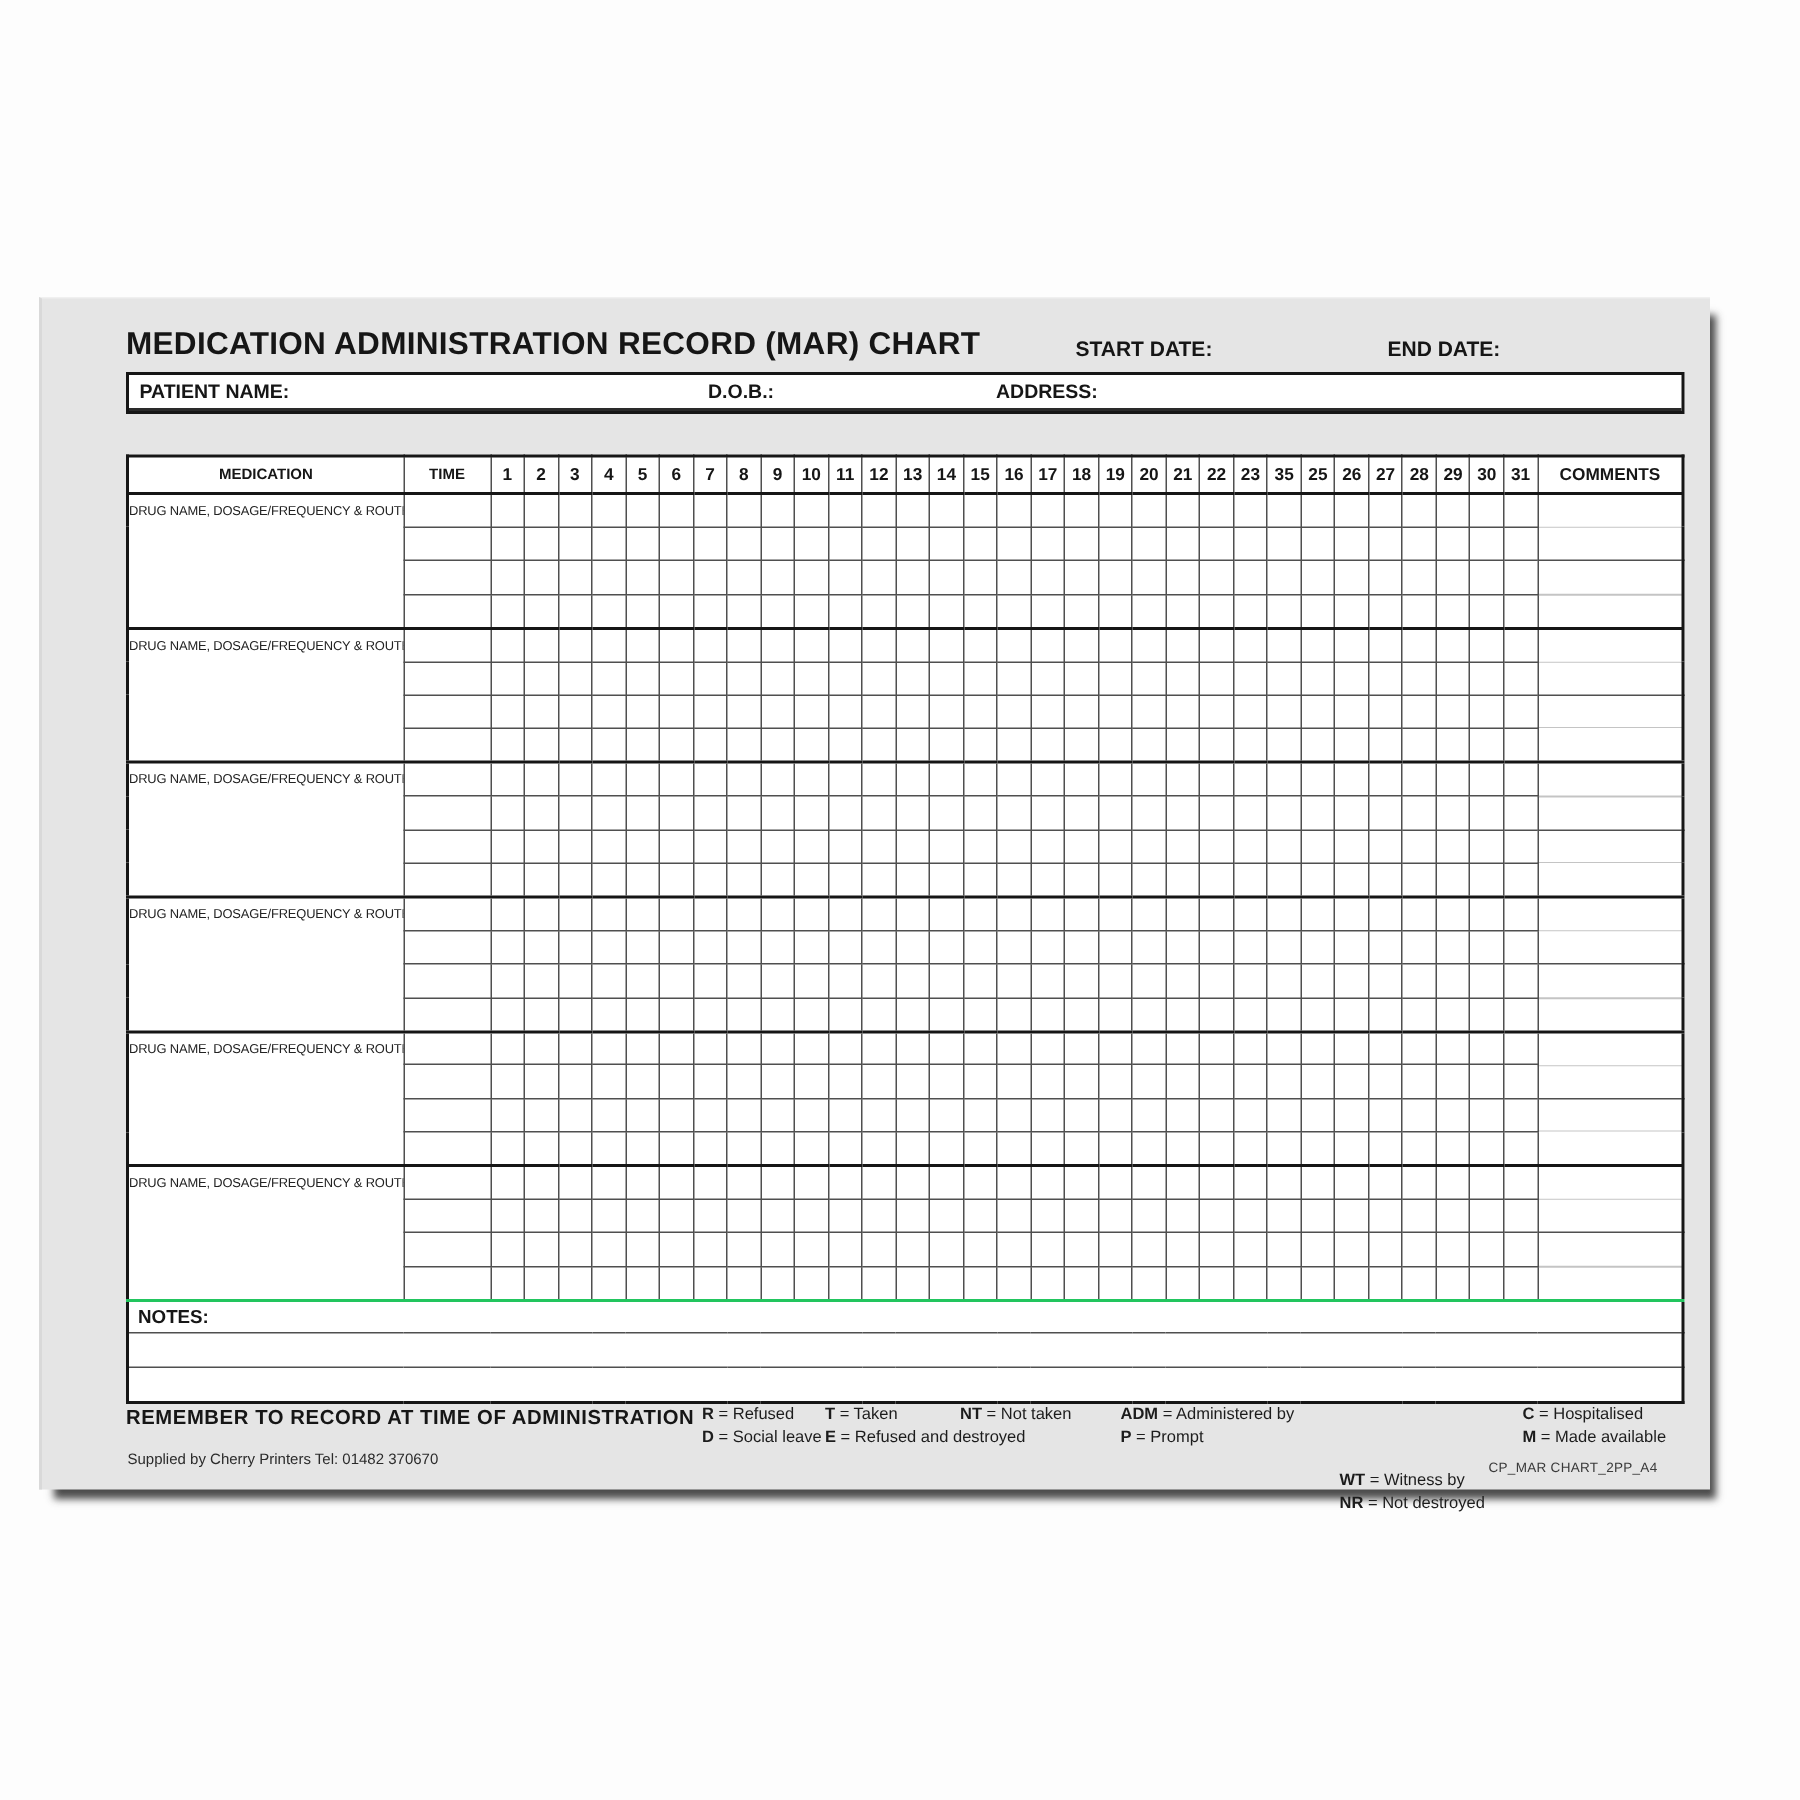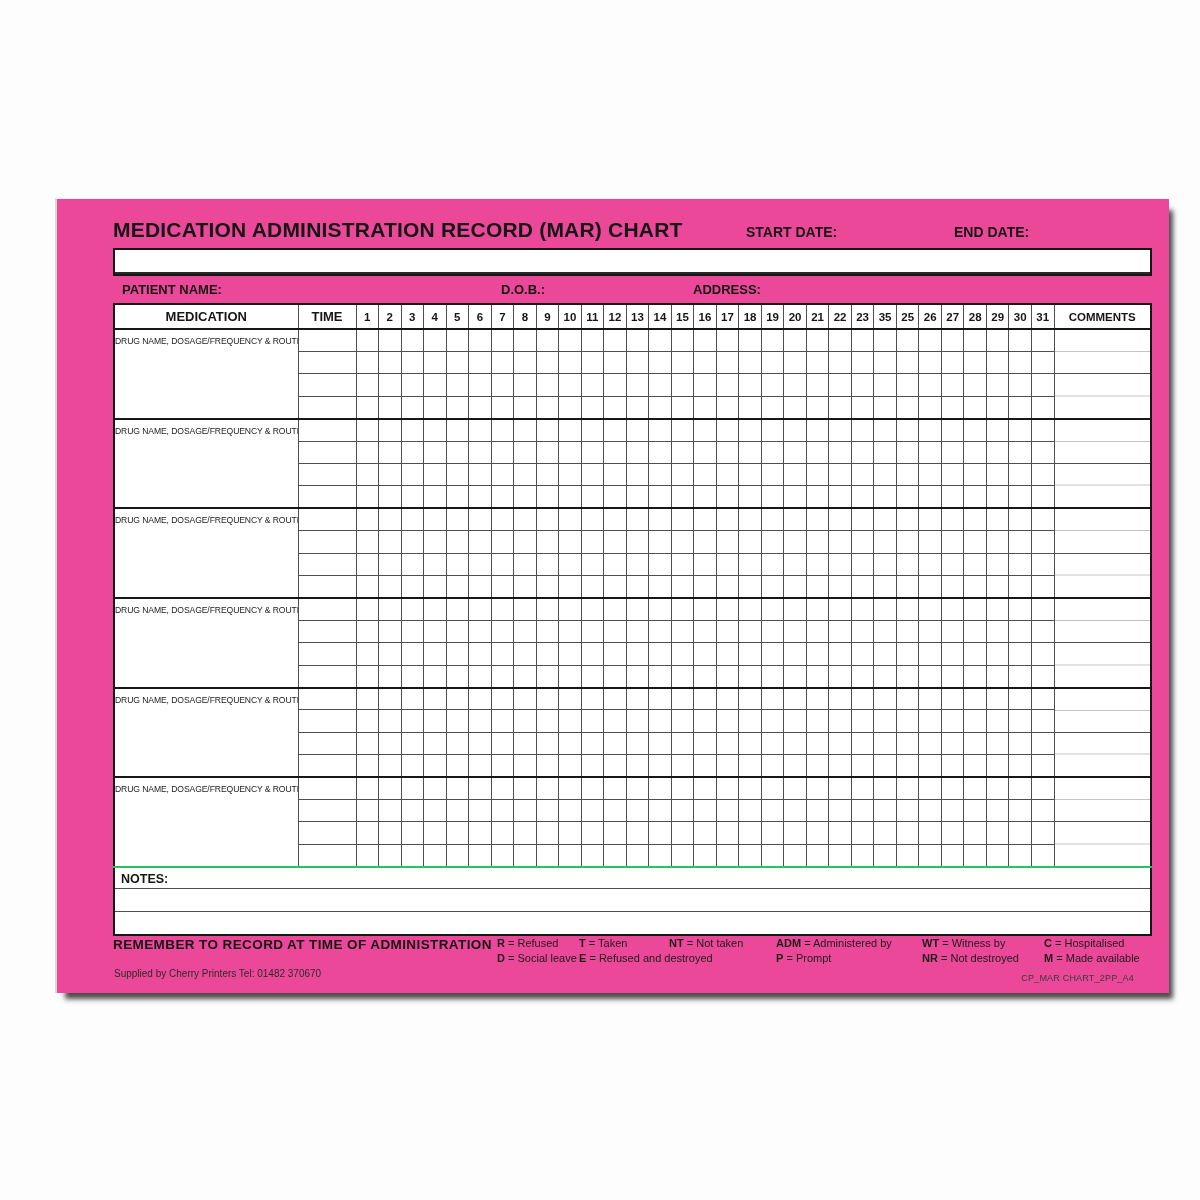--- a/index.html
+++ b/index.html
@@ -1,51 +1,51 @@
 <!DOCTYPE html>
 <html><head>
 <meta charset="utf-8">
 <style>
   * { margin: 0; padding: 0; box-sizing: border-box; }
   html, body { width: 1200px; height: 1200px; background: #fdfdfd; font-family: "Liberation Sans", "DejaVu Sans", sans-serif; color: #161616; }
   .stage { position: relative; width: 1200px; height: 1200px; overflow: hidden; }
 
   .paper {
-    position: absolute; left: 55px; top: 198px; width: 1114px; height: 795px;
-    background: #ec4899;
+    position: absolute; left: 26px; top: 198px; width: 1114px; height: 795px;
+    background: #e5e5e5;
     border-left: 2px solid #d9d9d9;
     border-top: 1px solid #f0f0f0;
     box-shadow: 7px 9px 5px -3px rgba(45,45,45,0.85);
   }
 
   
   .page-title { position: absolute; left: 56px; top: 19px; font-size: 21px; font-weight: bold; letter-spacing: 0.2px; white-space: nowrap; }
   .date-label { position: absolute; top: 25px; font-size: 14px; font-weight: bold; white-space: nowrap; }
   .start-date-label { left: 689px; text-align: center; }
   .end-date-label { left: 897px; }
   .fill { position: absolute; }
 
   
   .info-box { position: absolute; left: 56px; top: 49px; width: 1039px; border: 2px solid #161616; background: #fff; }
   .info-row { position: relative; }
   .info-row.r1 { height: 24px; border-bottom: 2px solid #2a2a2a; }
   .info-row.r2 { height: 26px; }
-  .info-label { position: absolute; top: 50%; transform: translateY(-50%); font-size: 13px; font-weight: bold; white-space: nowrap; margin-top: 28px; }
+  .info-label { position: absolute; top: 50%; transform: translateY(-50%); font-size: 13px; font-weight: bold; white-space: nowrap; }
   .lbl-patient { left: 7px; }
   .lbl-dob { left: 386px; }
   .lbl-address { left: 578px; }
   .lbl-gp { left: 7px; }
   .lbl-allergies { left: 386px; }
 
   
   .grid-wrap { position: absolute; left: 56px; top: 104px; }
   table.grid { border-collapse: collapse; table-layout: fixed; width: 1039px; background: #fff; border: 2px solid #161616; }
   table.grid th, table.grid td { border: 1px solid #4f4f4f; padding: 0; }
   table.grid thead th { height: 25px; border-bottom: 2px solid #161616; font-weight: bold; text-align: center; vertical-align: middle; }
-  th.med-h, th.time-h { font-size: 13px; }
+  th.med-h, th.time-h { font-size: 10px; }
   th.day-h { font-size: 11.5px; }
   th.comments-h { font-size: 11.5px; }
   tbody.meds tr { height: 22.42px; }
   tbody.meds tr.block-start td { border-top: 2px solid #161616; }
   td.med-cell { vertical-align: top; padding: 2px 0 0 2px; overflow: hidden; }
   .med-label { font-size: 8.6px; color: #222; white-space: nowrap; letter-spacing: -0.1px; }
   td.comments-cell {
     background-image: linear-gradient(to bottom, rgba(0,0,0,0) calc(50% - 0.5px), #c4c4c4 calc(50% - 0.5px), #c4c4c4 calc(50% + 0.5px), rgba(0,0,0,0) calc(50% + 0.5px));
   }
   tbody.notes tr.notes-head { height: 22px; }
@@ -57,21 +57,21 @@
   
   .reminder { position: absolute; left: 56px; top: 738px; font-size: 13.5px; font-weight: bold; letter-spacing: 0.4px; white-space: nowrap; }
   .legend-item { position: absolute; font-size: 11px; white-space: nowrap; color: #1c1c1c; }
   .legend-item b { font-weight: bold; }
   .lg-r1 { top: 738px; }
   .lg-r2 { top: 753px; }
   .lg-c1 { left: 440px; }
   .lg-c2 { left: 522px; }
   .lg-c3 { left: 612px; }
   .lg-c4 { left: 719px; }
-  .lg-c5 { left: 865px; }
+  .lg-c5 { left: 865px; margin-top: 44px; }
   .lg-c6 { left: 987px; }
   .supplier { position: absolute; left: 57px; top: 769px; font-size: 10px; color: #2b2b2b; }
   .product-code { position: absolute; right: 35px; top: 774px; font-size: 9px; color: #3a3a3a; letter-spacing: 0.2px; }
 </style>
 </head>
 <body>
 
 <div class="stage">
   <div class="paper">
 

